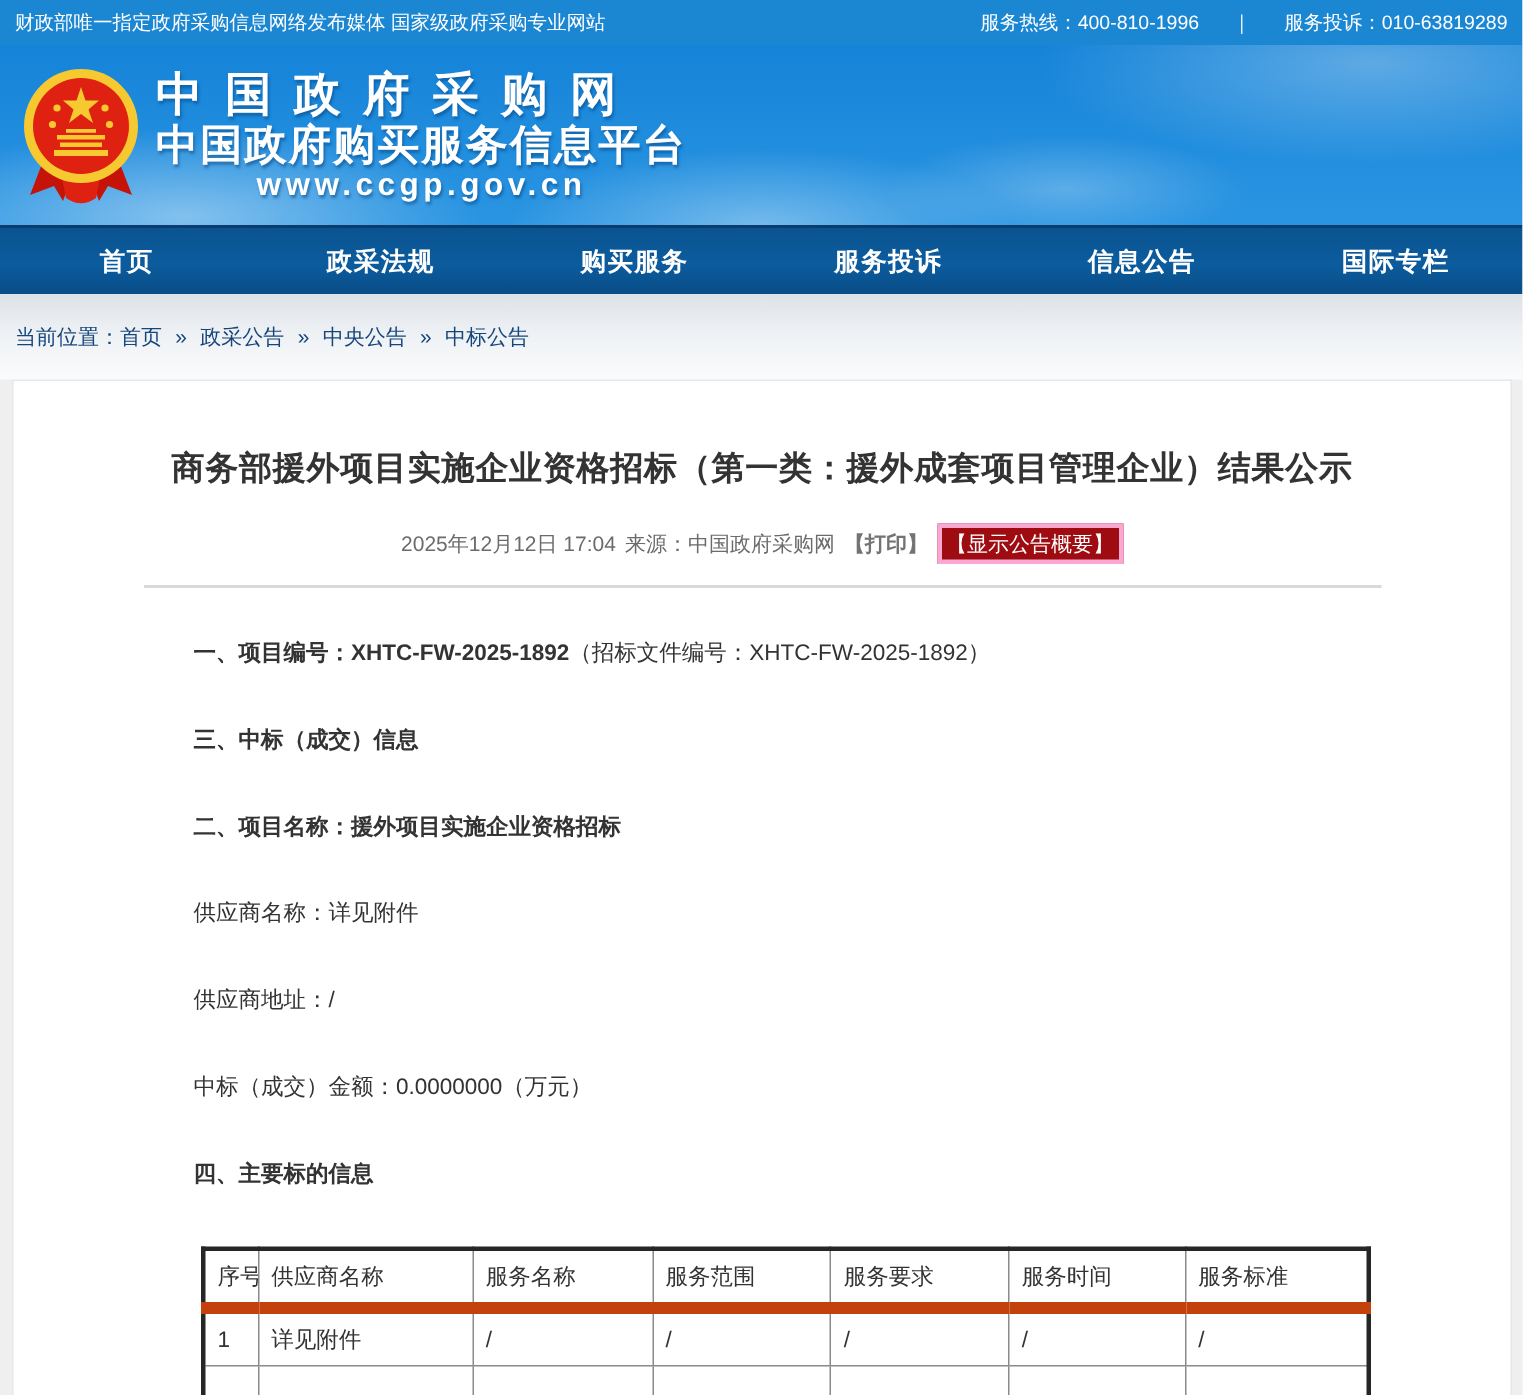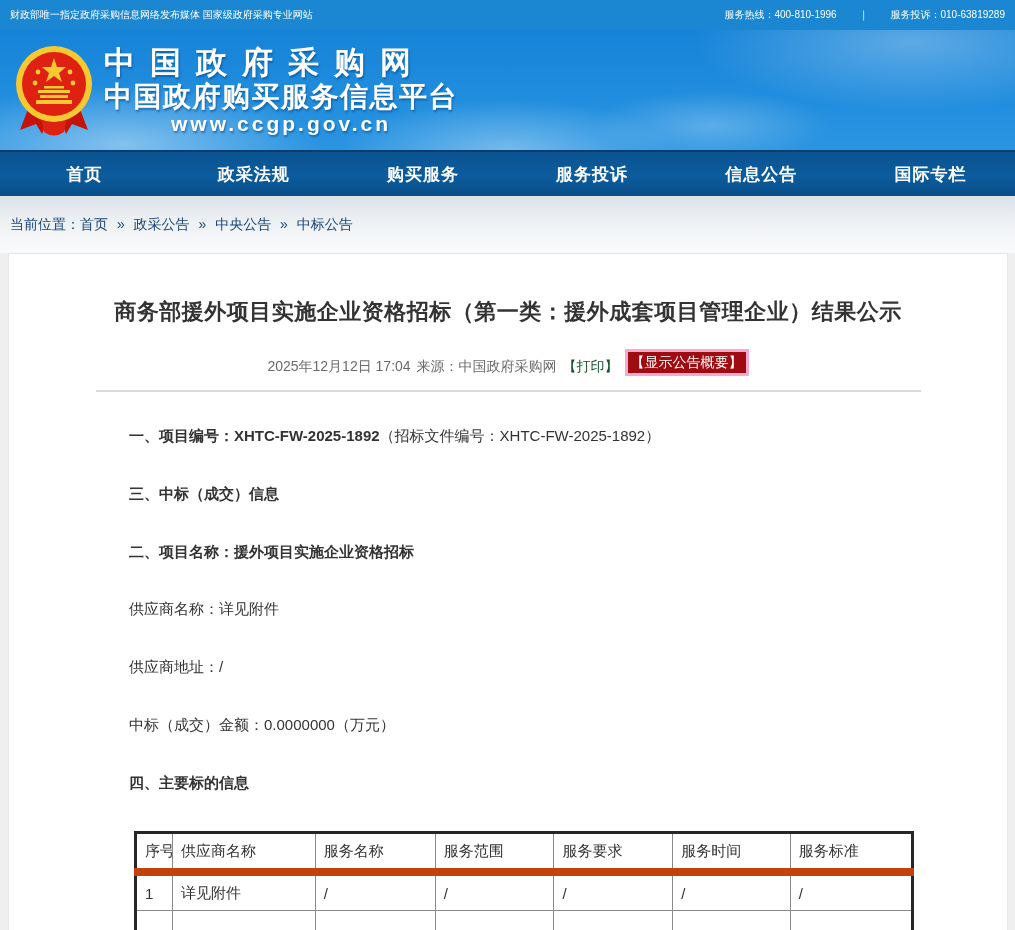--- a/index.html
+++ b/index.html
@@ -5,21 +5,21 @@
   html,body{margin:0;padding:0;}
   body{
     width:1015px;height:930px;overflow:hidden;
     font-family:"Liberation Sans","DejaVu Sans",sans-serif;
     background:#efefef;
   }
   
   .topbar{
     height:30px;background:#1b87d3;color:#fff;
     display:flex;justify-content:space-between;align-items:center;
-    padding:0 10px;font-size:10px;
+    padding:0 10px;font-size:13px;
   }
   .topbar .right{display:flex;gap:22px;align-items:center;}
   
   .banner{
     height:120px;position:relative;
     background:
       radial-gradient(ellipse 320px 95px at 12% 95%, rgba(255,255,255,.42), rgba(255,255,255,0) 62%),
       radial-gradient(ellipse 280px 85px at 50% 100%, rgba(255,255,255,.35), rgba(255,255,255,0) 60%),
       radial-gradient(ellipse 360px 110px at 90% 10%, rgba(255,255,255,.30), rgba(255,255,255,0) 62%),
       radial-gradient(ellipse 200px 60px at 70% 80%, rgba(255,255,255,.25), rgba(255,255,255,0) 60%),
@@ -55,23 +55,23 @@
   .card{
     background:#fff;margin:0 7px 0 8px;height:677px;
     border:1px solid #e7e7e7;border-bottom:none;box-sizing:border-box;
   }
   .article-title{
     text-align:center;font-size:22px;font-weight:bold;color:#333;
     margin:0;padding:43px 30px 0 30px;letter-spacing:.5px;
   }
   .meta-line{
     text-align:center;font-size:14px;color:#6b6b6b;margin-top:22px;
-    display:flex;justify-content:center;align-items:flex-end;gap:6px;
-  }
-  .meta-line .print{color:#14532d;cursor:pointer;}
+    display:flex;justify-content:center;align-items:center;gap:6px;
+  }
+  .meta-line .print{color:#737373;cursor:pointer;font-weight:bold;}
   .summary-btn{
     background:#9e0b10;color:#fff;border:3px solid #f9a8d4;
     font-size:14px;padding:1px 3px 2px 3px;cursor:pointer;
     font-family:inherit;line-height:1.3;
   }
   .divider{height:2px;background:#d9d9d9;margin:14px 86px 0 87px;}
   .body-text{padding:0 90px 0 120px;font-size:15px;color:#333;}
   .body-text p{margin:0 0 39px 0;line-height:1.25;}
   .body-text p:first-child{margin-top:35px;}
   .b{font-weight:bold;}

